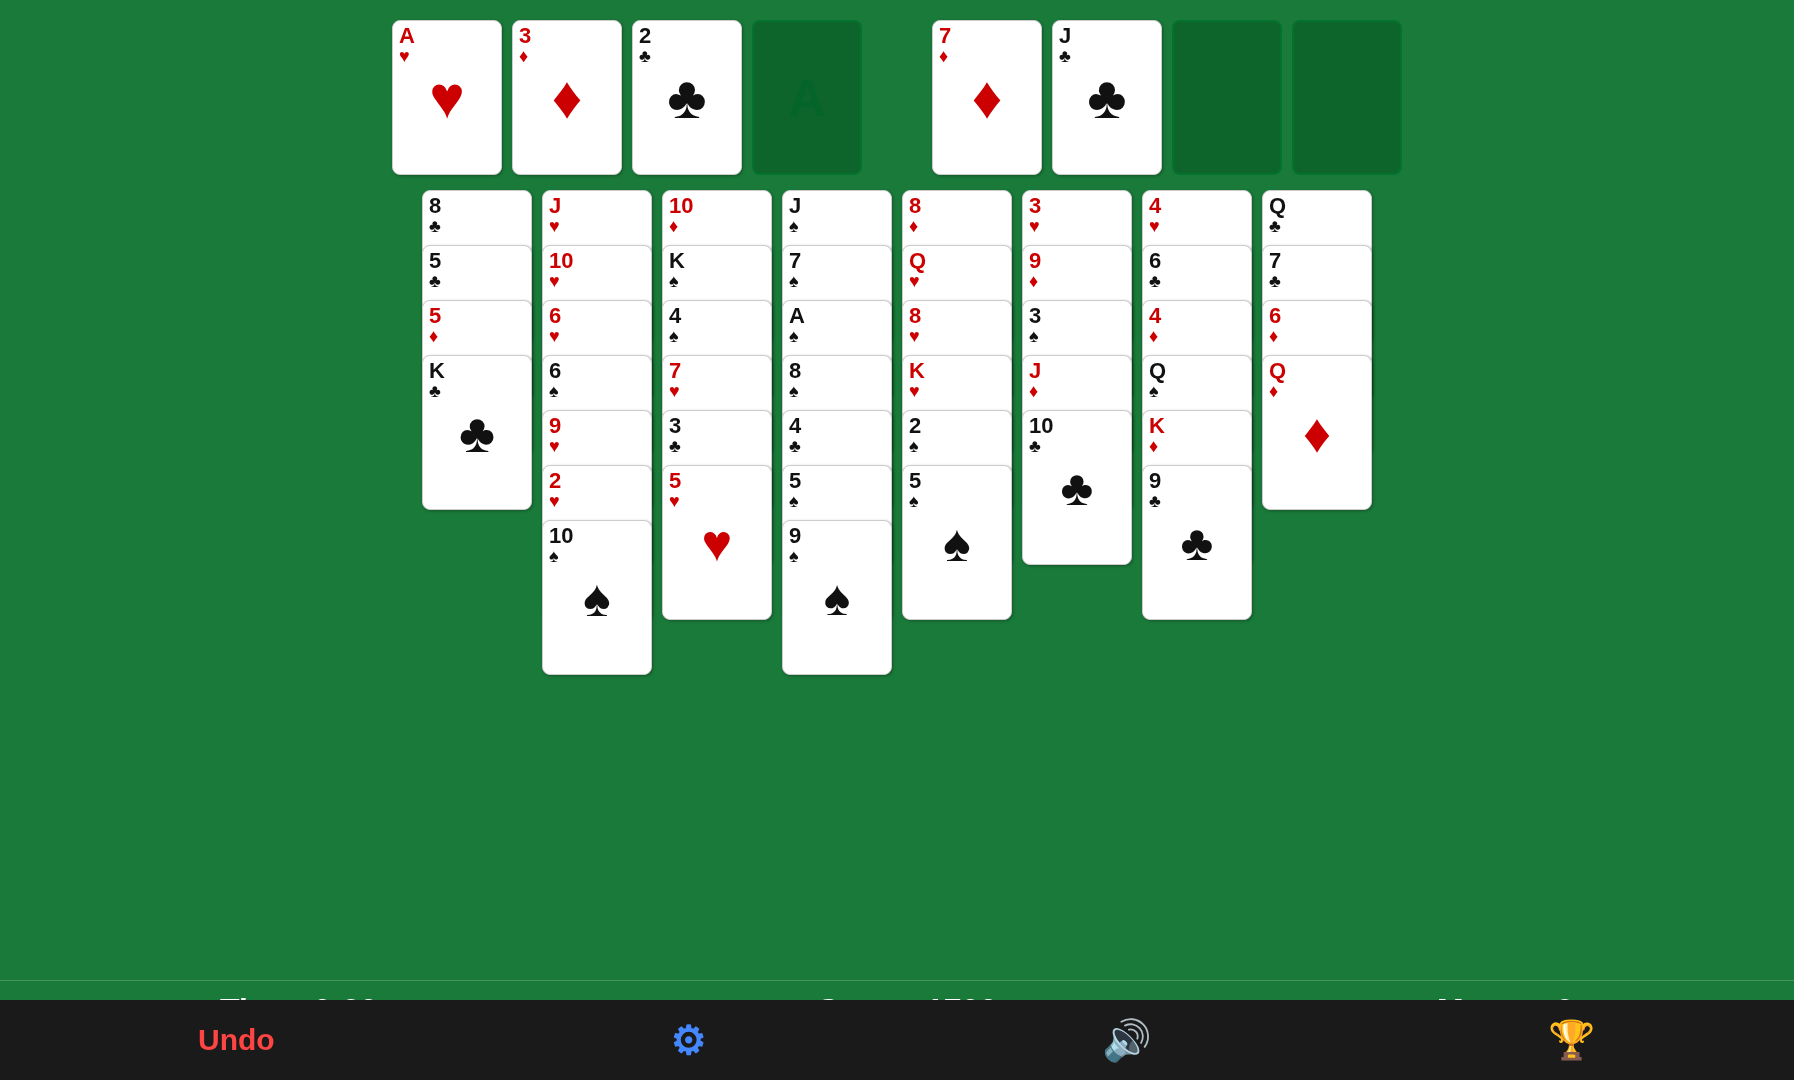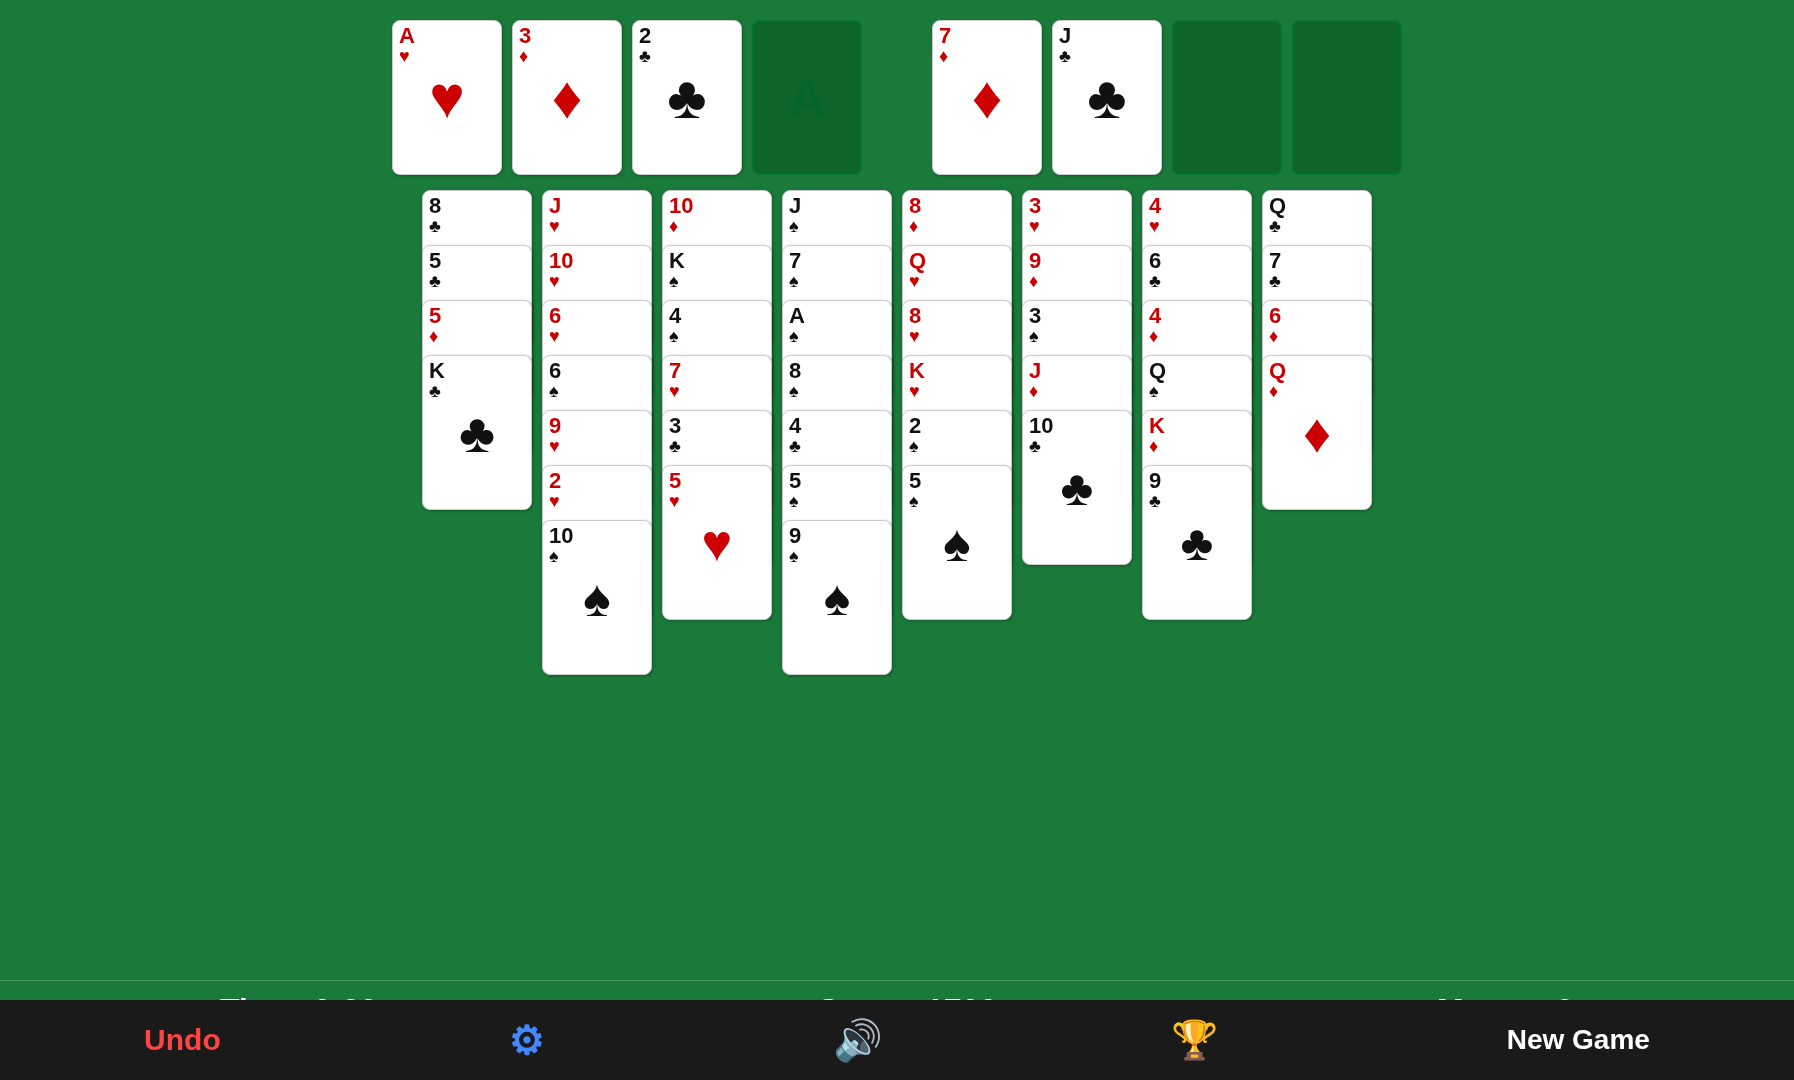--- a/index.html
+++ b/index.html
@@ -508,16 +508,13 @@
   </div>
   <div class="toolbar-btn">
     <span class="icon">⚙</span>
   </div>
   <div class="toolbar-btn">
     <span class="icon">🔊</span>
   </div>
   <div class="toolbar-btn">
     <span class="trophy-icon">🏆</span>
   </div>
-  <div class="toolbar-btn">
-    <span>New Game</span>
-  </div>
 </div>
 
 </body></html>

